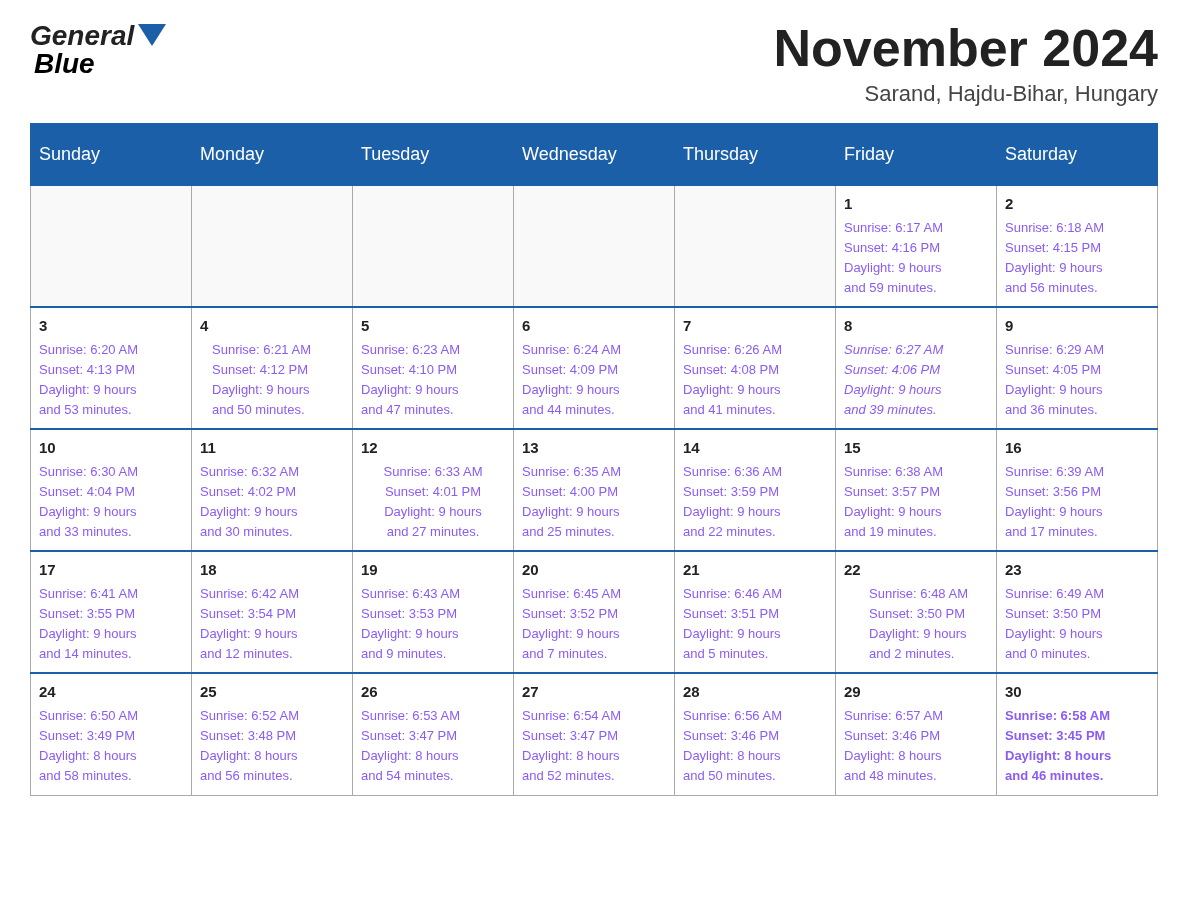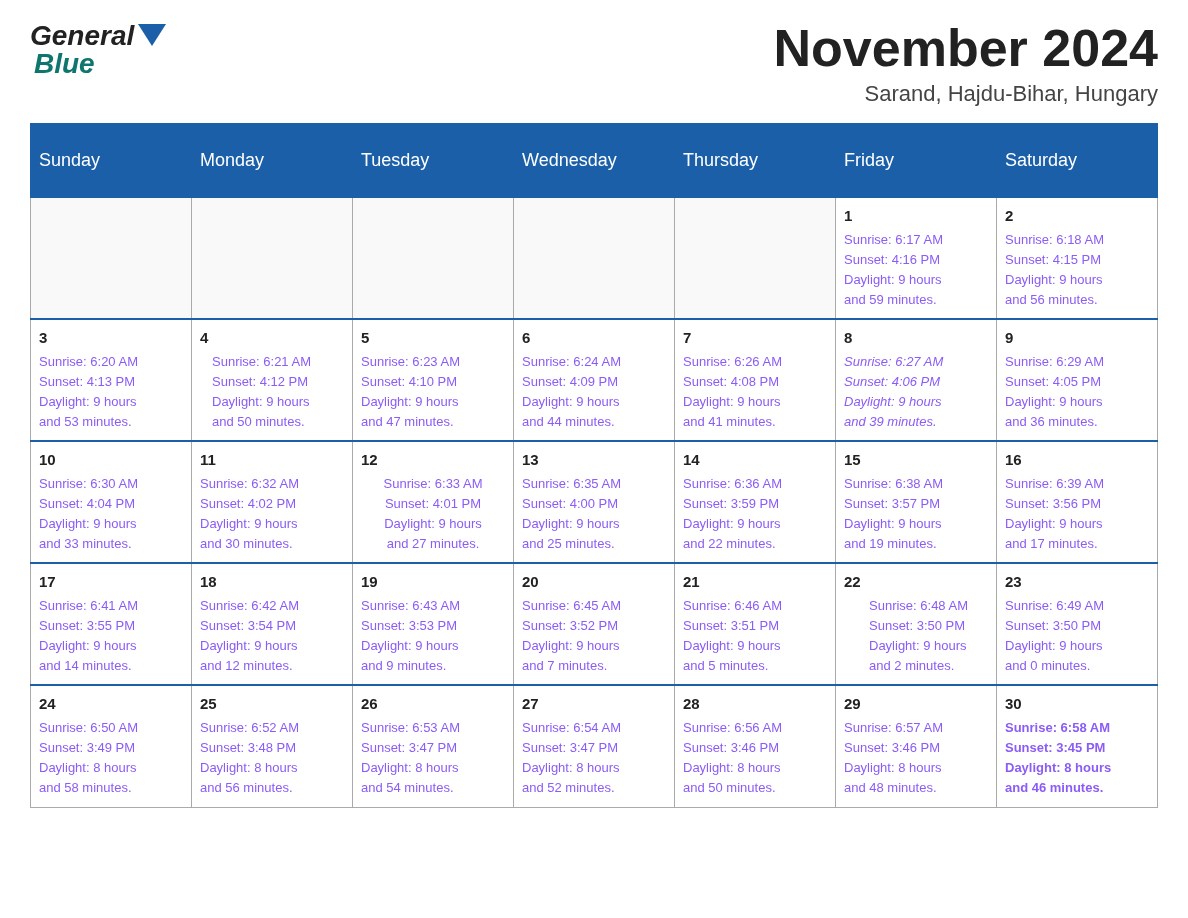--- a/index.html
+++ b/index.html
@@ -39,21 +39,21 @@
       height: 0;
       border-left: 14px solid transparent;
       border-right: 14px solid transparent;
       border-top: 22px solid #1a5fa8;
       margin-left: 4px;
       margin-top: 4px;
     }
     .logo-blue {
       font-size: 28px;
       font-weight: bold;
-      color: #0f766e;
+      color: #000000;
       font-style: italic;
       margin-top: -4px;
       margin-left: 4px;
     }
     .title-block {
       text-align: right;
     }
     .month-title {
       font-size: 52px;
       font-weight: bold;
@@ -68,21 +68,21 @@
     .calendar {
       width: 100%;
       border-collapse: collapse;
       border: 1px solid #aaa;
     }
     .calendar th {
       background: #1a5fa8;
       color: #fff;
       font-size: 18px;
       font-weight: normal;
-      padding: 26px 8px;
+      padding: 20px 8px;
       text-align: left;
       border: 1px solid #1a5fa8;
     }
     .calendar td {
       vertical-align: top;
       padding: 7px 8px 8px 8px;
       border: 1px solid #aaa;
       width: calc(100% / 7);
       min-height: 110px;
       font-size: 13px;

